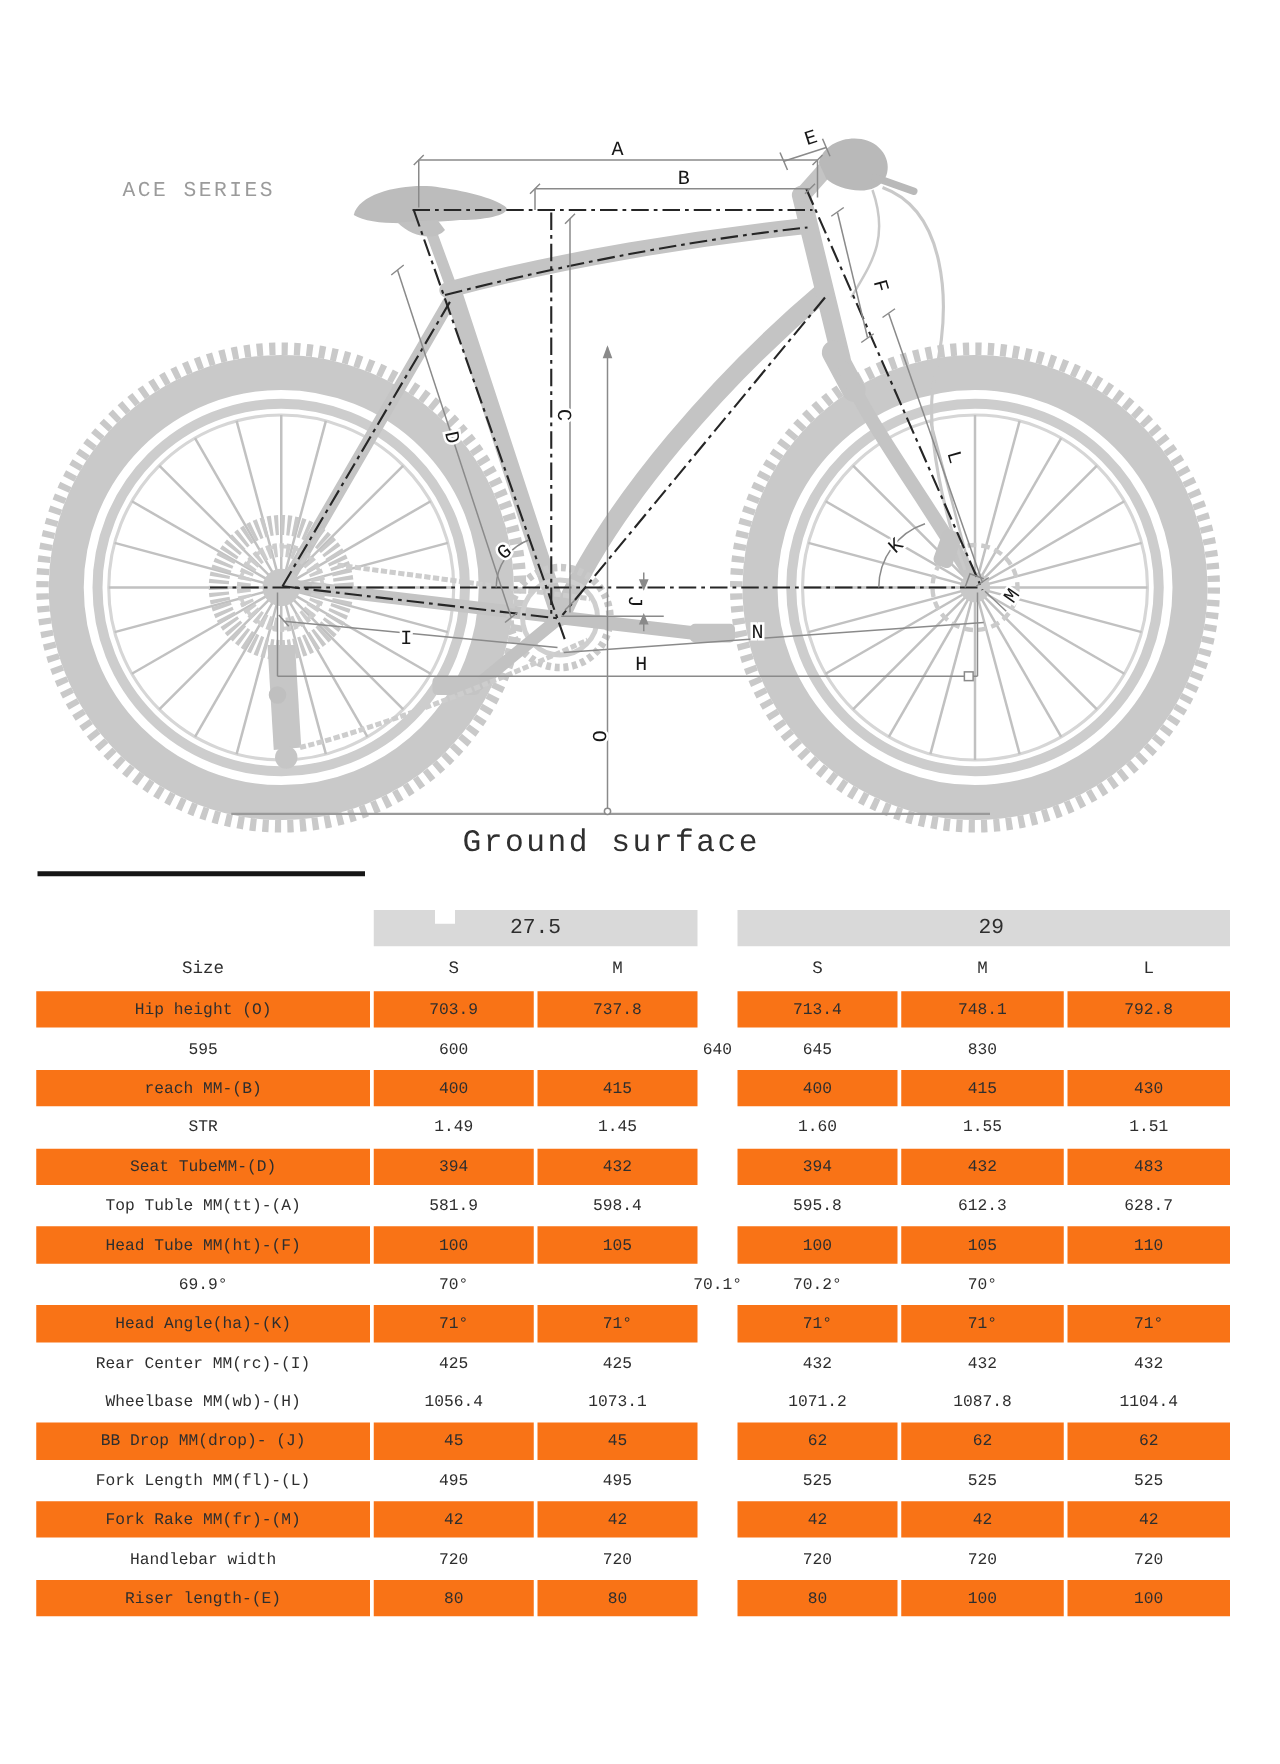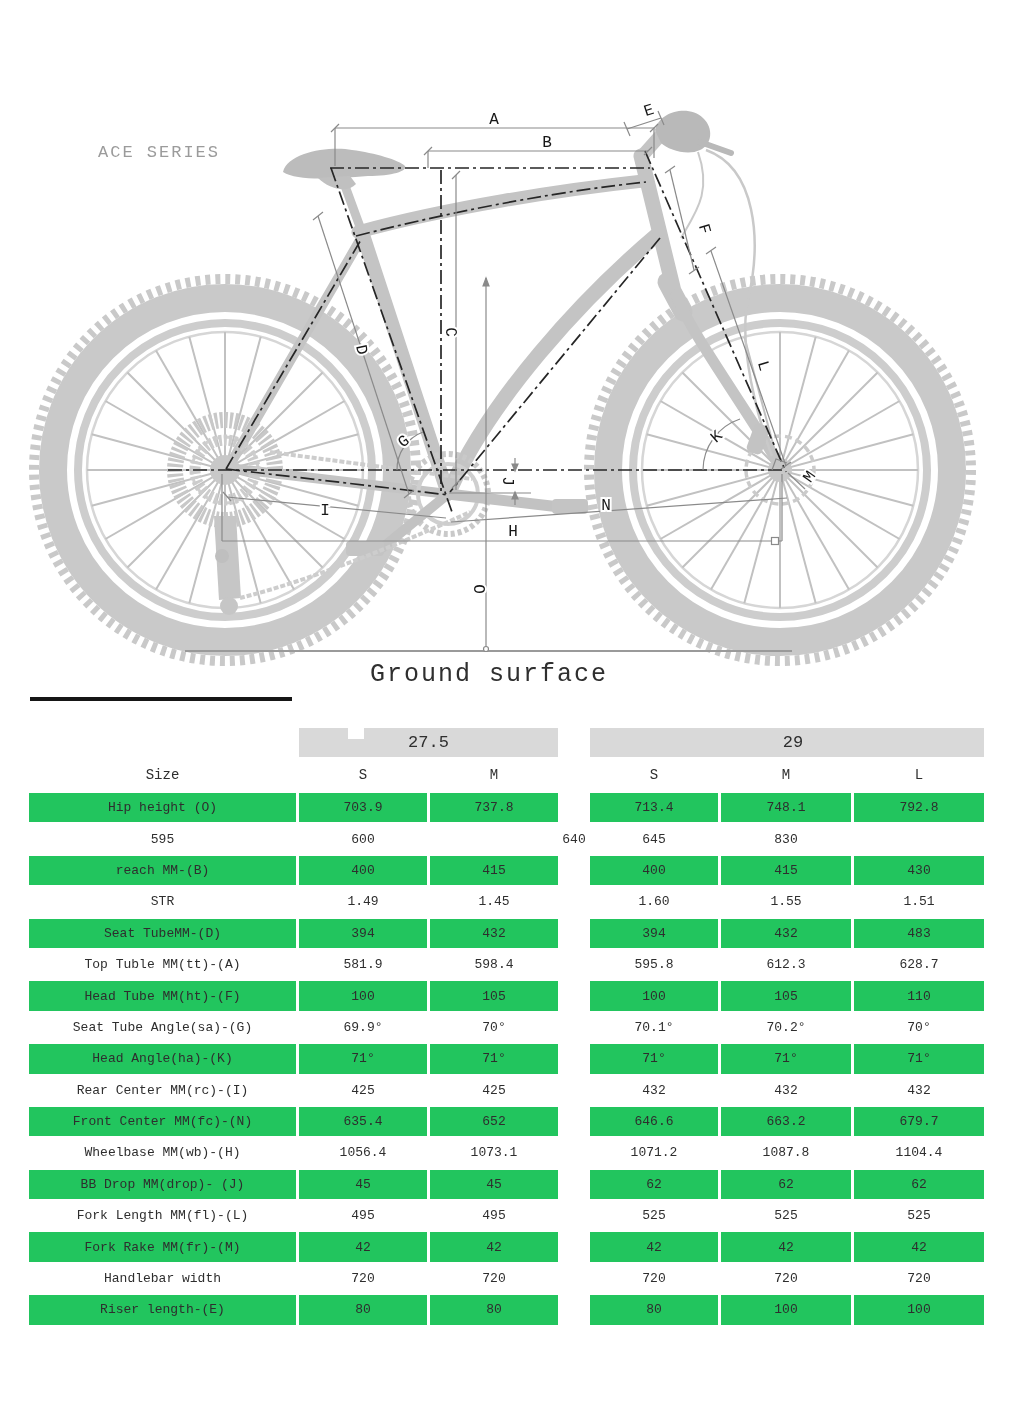--- a/index.html
+++ b/index.html
@@ -17,21 +17,21 @@
   .trow{display:grid;grid-template-columns:267px 128px 128px 26px 128px 130px 130px;column-gap:3px;}
   .cell{display:flex;align-items:center;justify-content:center;white-space:pre;}
   .group-row{height:29px;}
   .group-bar{position:relative;background:#d9d9d9;font-size:17px;display:flex;align-items:center;justify-content:center;}
   .bar-275{grid-column:2 / span 2;}
   .bar-29{grid-column:5 / span 3;padding-left:12px;}
   .notch{position:absolute;left:49px;top:0;width:16px;height:11px;background:#ffffff;}
   .size-row{height:35px;font-size:14px;}
   .drow{height:31.4px;}
   .drow .cell{margin:1px 0;}
-  .shaded{background:#22c55e;}
+  .shaded{background:#f97316;}
 </style>
 </head>
 <body>
 
 <div class="page">
 
   <div class="diagram-wrap">
     <svg width="1024" height="698" viewBox="0 0 1024 698">
 
       <g>
@@ -278,21 +278,20 @@
           <div class="cell lbl shaded">Head Tube MM(ht)-(F)</div>
           <div class="cell val shaded">100</div>
           <div class="cell val shaded">105</div>
           <div class="cell spacer"></div>
           <div class="cell val shaded">100</div>
           <div class="cell val shaded">105</div>
           <div class="cell val shaded">110</div>
         </div>
 
         <div class="trow drow">
-          <div class="cell lbl">Seat Tube Angle(sa)-(G)</div>
           <div class="cell val">69.9°</div>
           <div class="cell val">70°</div>
           <div class="cell spacer"></div>
           <div class="cell val">70.1°</div>
           <div class="cell val">70.2°</div>
           <div class="cell val">70°</div>
         </div>
 
         <div class="trow drow">
           <div class="cell lbl shaded">Head Angle(ha)-(K)</div>
@@ -307,29 +306,20 @@
         <div class="trow drow">
           <div class="cell lbl">Rear Center MM(rc)-(I)</div>
           <div class="cell val">425</div>
           <div class="cell val">425</div>
           <div class="cell spacer"></div>
           <div class="cell val">432</div>
           <div class="cell val">432</div>
           <div class="cell val">432</div>
         </div>
 
-        <div class="trow drow">
-          <div class="cell lbl shaded">Front Center MM(fc)-(N)</div>
-          <div class="cell val shaded">635.4</div>
-          <div class="cell val shaded">652</div>
-          <div class="cell spacer"></div>
-          <div class="cell val shaded">646.6</div>
-          <div class="cell val shaded">663.2</div>
-          <div class="cell val shaded">679.7</div>
-        </div>
 
         <div class="trow drow">
           <div class="cell lbl">Wheelbase MM(wb)-(H)</div>
           <div class="cell val">1056.4</div>
           <div class="cell val">1073.1</div>
           <div class="cell spacer"></div>
           <div class="cell val">1071.2</div>
           <div class="cell val">1087.8</div>
           <div class="cell val">1104.4</div>
         </div>

